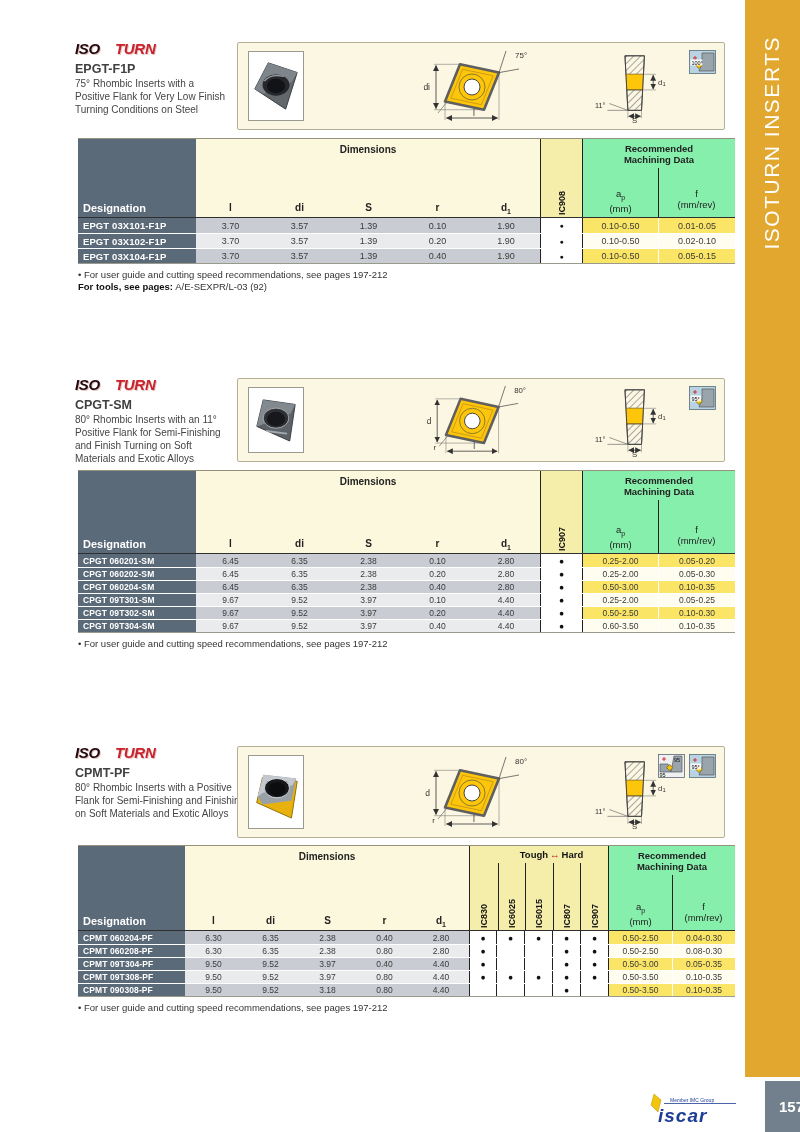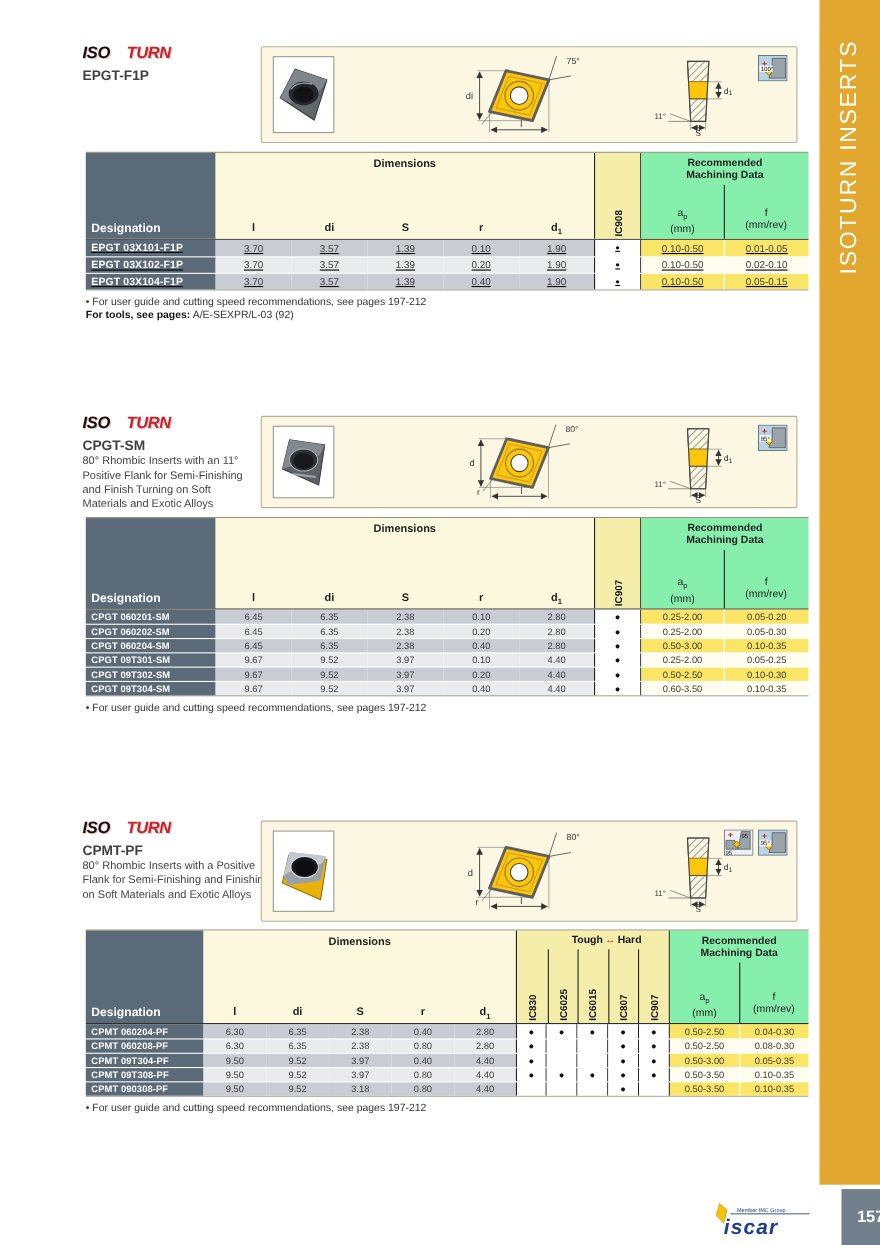--- a/index.html
+++ b/index.html
@@ -64,21 +64,21 @@
   .c-desig { background:#5b6a79; color:#fff; font-weight:bold; justify-content:flex-start; padding-left:5px; font-size:9.5px; letter-spacing:.1px; }
   .odd  .c-dim { background:#c9cdd3; }
   .even .c-dim { background:#e9ebed; }
   .c-grade { background:#fff; border-right:1px solid #222; font-size:7px; color:#111; }
   .c-grade.first { border-left:1px solid #222; }
   .odd  .c-ap, .odd  .c-f { background:#fbe566; }
   .even .c-ap, .even .c-f { background:#fffdf0; }
   .c-f { border-left:1px solid #fff; }
 
   .t1 .trow, .t2 .trow { grid-template-columns:118px 69px 69px 69px 69px 68px 43px 75px 77px; }
-  .t1 .trow { height:15px;text-decoration:underline; } .t2 .trow { height:13px; } .t3 .trow { height:13px; }
+  .t1 .trow { height:15px; } .t2 .trow { height:13px; } .t3 .trow { height:13px; }
   .t3 .trow { grid-template-columns:107px 57px 57px 57px 57px 56px 28px 28px 28px 28px 28px 63px 63px; }
   .t2 .cell, .t3 .cell { font-size:8.5px; }
 
   .t1 .h-desig, .t2 .h-desig { left:0; width:118px; }
   .t1 .h-dims,  .t2 .h-dims  { left:118px; width:344px; }
   .t1 .h-dims-cols, .t2 .h-dims-cols { grid-template-columns:69px 69px 69px 69px 68px; }
   .t1 .h-grade, .t2 .h-grade { left:462px; width:43px; }
   .t1 .h-mach,  .t2 .h-mach  { left:505px; width:152px; }
   .t1 .h-div,   .t2 .h-div   { left:75px; }
   .t1 .h-mach-cols, .t2 .h-mach-cols { grid-template-columns:75px 77px; }
@@ -95,20 +95,25 @@
   .note b { color:#111; }
 </style>
 </head>
 <body>
 
 <div id="page">
 
   <section class="sec" style="top:40px;height:260px">
     <div class="logo"><span class="iso">ISO</span><span class="turn">TURN</span></div>
     <div class="title">EPGT-F1P</div>
+    <div class="desc">
+      <div>75° Rhombic Inserts with a</div>
+      <div>Positive Flank for Very Low Finish</div>
+      <div>Turning Conditions on Steel</div>
+    </div>
 
     <div class="panel" style="height:88px">
       <div class="photo">
         <svg viewBox="0 0 56 70">
           <polygon points="6,38 20,11 50,21 38,59" fill="#62676c" stroke="#393d41" stroke-width="1"></polygon>
           <polygon points="6,38 20,11 50,21 44,31 15,43" fill="#7e858b"></polygon>
           <ellipse cx="28" cy="34" rx="14" ry="11" fill="#25272b"></ellipse>
           <ellipse cx="28" cy="35" rx="9.5" ry="7.5" fill="#121316"></ellipse>
           <path d="M16,30 Q22,22 36,25" stroke="#9aa1a7" stroke-width="1.4" fill="none"></path>
         </svg>

